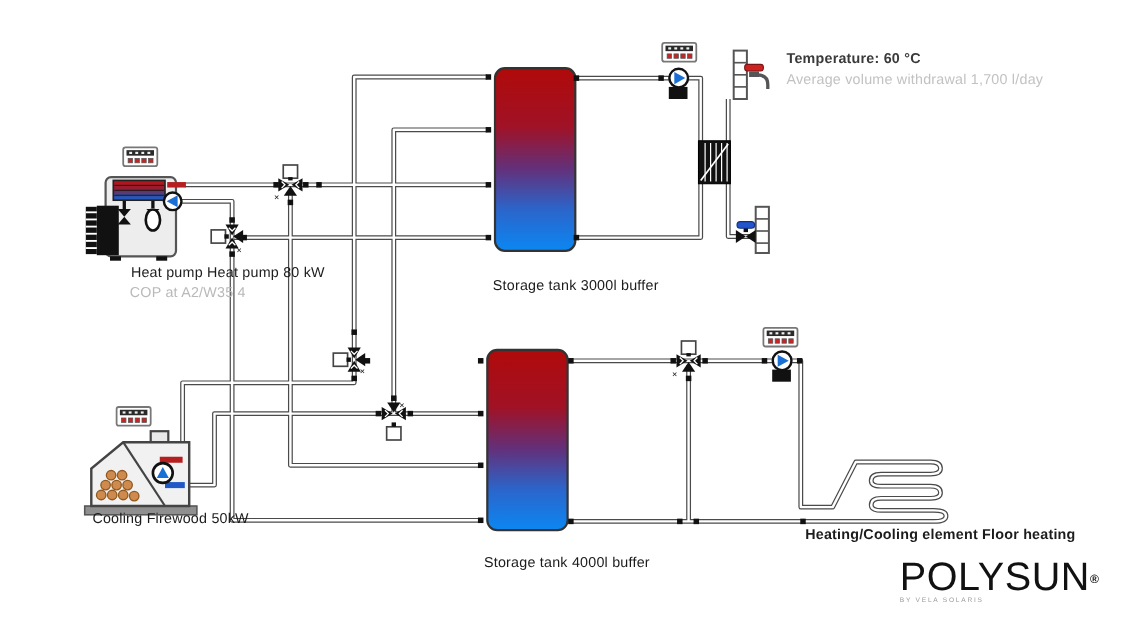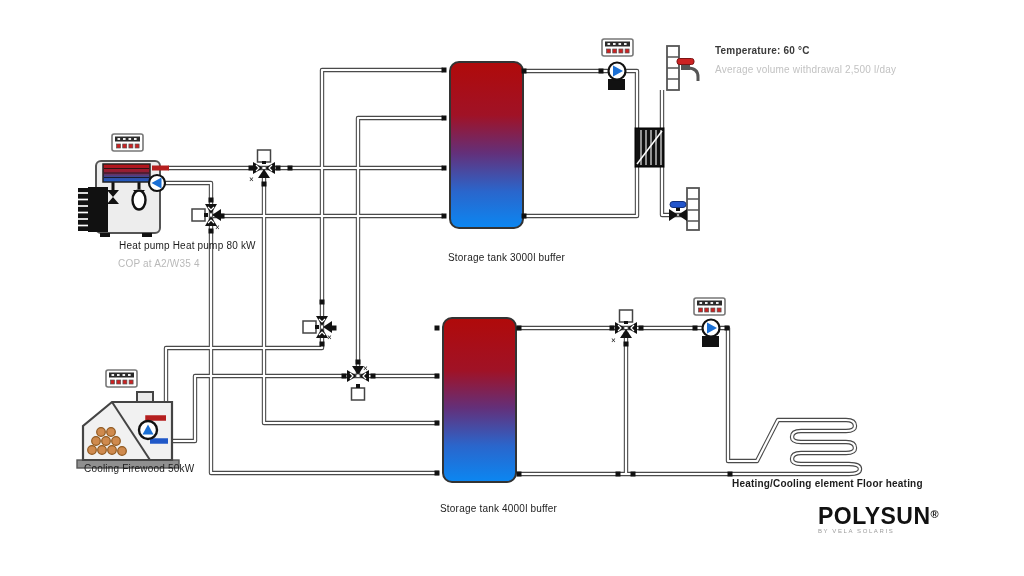--- a/index.html
+++ b/index.html
@@ -1,26 +1,26 @@
 <!DOCTYPE html>
 <html><head>
 <meta charset="utf-8">
 <style>
   html,body{margin:0;padding:0;background:#fff;}
   #stage{position:relative;width:1024px;height:576px;background:#ffffff;overflow:hidden;
          font-family:"Liberation Sans",sans-serif;}
   svg{position:absolute;left:0;top:0;}
   .pipe-dark{fill:none;stroke:#4a4a4a;stroke-width:4.4;stroke-linejoin:round;}
   .pipe-white{fill:none;stroke:#ffffff;stroke-width:2.2;stroke-linejoin:round;}
-  .lbl{position:absolute;font-size:10px;color:#1c1c1c;white-space:nowrap;letter-spacing:0.2px;}
+  .lbl{position:absolute;font-size:13px;color:#1c1c1c;white-space:nowrap;letter-spacing:0.2px;}
   .lbl.sub{color:#b9b9b9;margin-left:35px;}
   .lbl.temp{font-weight:bold;color:#3a3a3a;}
   .lbl.gray{color:#c2c2c2;}
   #logo{position:absolute;left:818px;top:503px;color:#111;}
-  #logo .brand{font-size:23px;font-weight:700;letter-spacing:0.5px;}
+  #logo .brand{font-size:36px;font-weight:400;letter-spacing:0.5px;}
   #logo .reg{font-size:11px;vertical-align:super;font-weight:600;}
   #logo .sub{font-size:6px;letter-spacing:1.6px;color:#9a9a9a;margin-top:-2px;}
   .xmark{font-size:8px;fill:#222;font-family:"DejaVu Sans Mono",monospace;}
 </style>
 </head>
 <body>
 
 <div id="stage">
 
 <svg width="1024" height="576" viewBox="0 0 1024 576">
@@ -256,20 +256,20 @@
   <rect x="752" y="410" width="112" height="68" fill="transparent"></rect>
 </svg>
 
 <div class="lbl" style="left:83px;top:240px;padding-left:36px;">Heat pump Heat pump 80 kW</div>
 <div class="lbl sub" style="left:83px;top:258px;">COP at A2/W35 4</div>
 <div class="lbl" style="left:84px;top:463px;">Cooling Firewood 50kW</div>
 <div class="lbl" style="left:448px;top:236px;margin-top:16px;">Storage tank 3000l buffer</div>
 <div class="lbl" style="left:440px;top:503px;">Storage tank 4000l buffer</div>
 <div class="lbl" style="left:732px;top:478px;font-weight:bold;">Heating/Cooling element Floor heating</div>
 <div class="lbl temp" style="left:715px;top:45px;">Temperature: 60 °C</div>
-<div class="lbl gray" style="left:715px;top:64px;">Average volume withdrawal 2,500 l/day</div>
+<div class="lbl gray" style="left:715px;top:64px;">Average volume withdrawal 1,700 l/day</div>
 
 <div id="logo">
   <span class="brand">POLYSUN</span><span class="reg">®</span>
   <div class="sub">BY VELA SOLARIS</div>
 </div>
 
 </div>
 
 </body></html>

